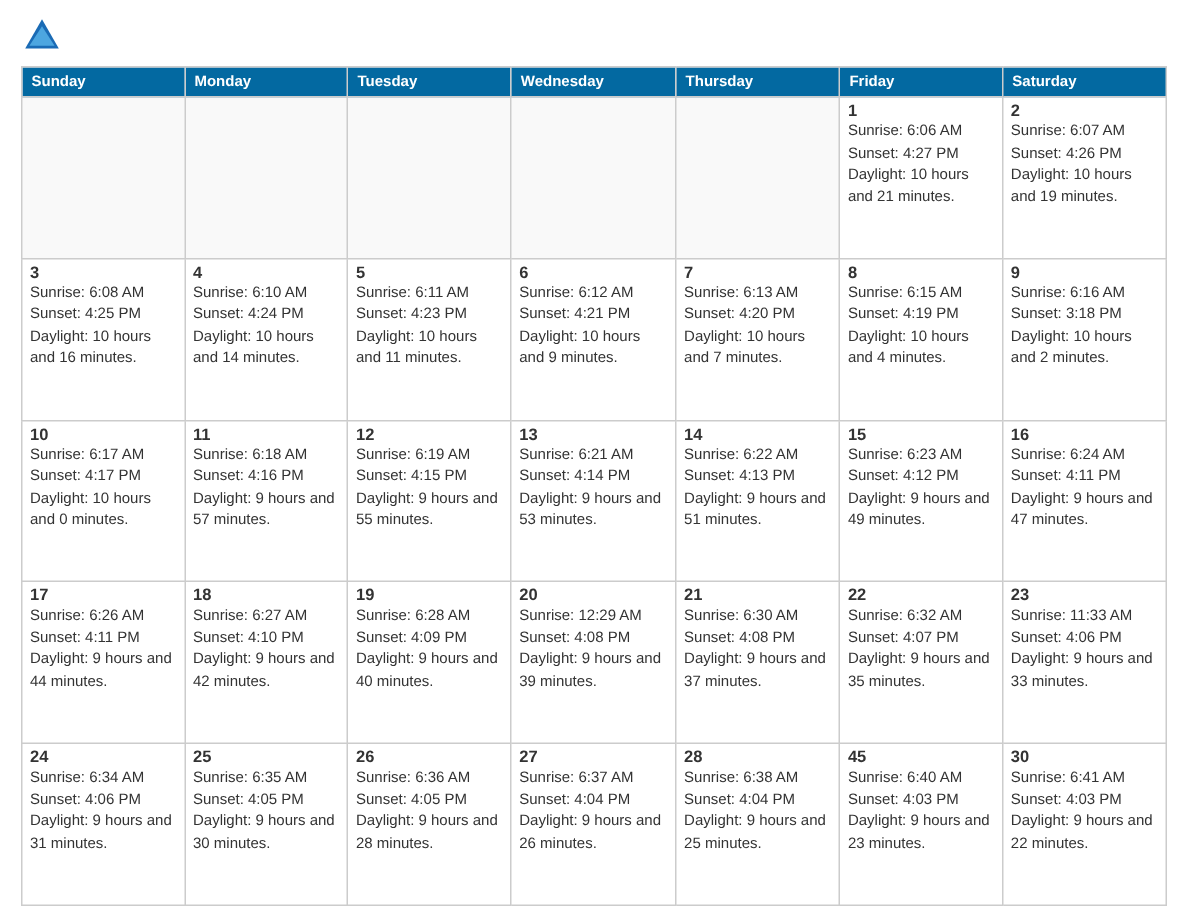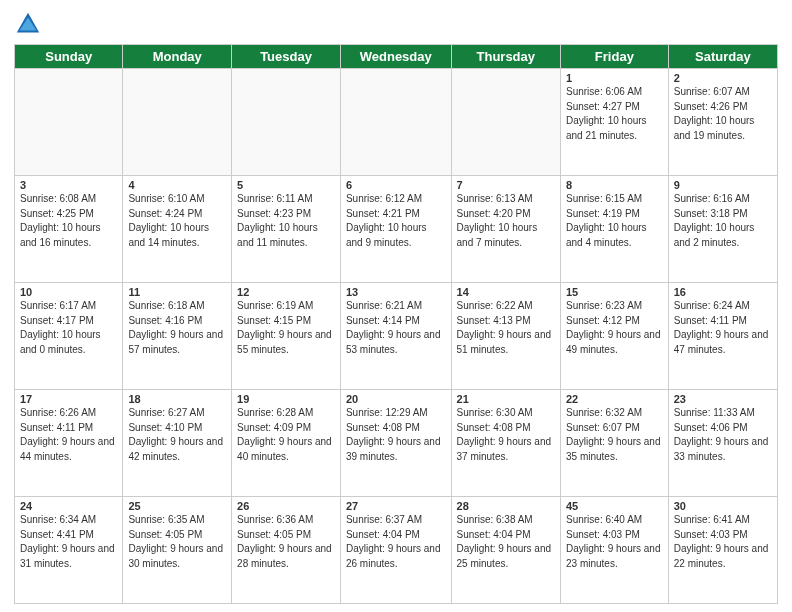--- a/index.html
+++ b/index.html
@@ -59,26 +59,26 @@
     .location {
       font-size: 14px;
       color: #555;
     }
     .calendar {
       width: 100%;
       border-collapse: collapse;
       flex: 1;
     }
     .calendar th {
-      background: #15803d;
+      background: #0369a1;
       color: #fff;
-      font-size: 13px;
+      font-size: 10px;
       font-weight: bold;
       padding: 4px 6px;
-      text-align: center;
+      text-align: left;
       border: 1px solid #ccc;
     }
     .calendar td {
       vertical-align: top;
       border: 1px solid #ccc;
       padding: 3px 5px;
       font-size: 9.2px;
       color: #333;
       width: 113px;
       height: 86px;
@@ -270,35 +270,35 @@
           </td>
           <td>
             <span class="day-num">21</span>
             <div class="day-info">Sunrise: 6:30 AM
 Sunset: 4:08 PM
 Daylight: 9 hours and 37 minutes.</div>
           </td>
           <td>
             <span class="day-num">22</span>
             <div class="day-info">Sunrise: 6:32 AM
-Sunset: 6:07 PM
+Sunset: 4:07 PM
 Daylight: 9 hours and 35 minutes.</div>
           </td>
           <td>
             <span class="day-num">23</span>
             <div class="day-info">Sunrise: 11:33 AM
 Sunset: 4:06 PM
 Daylight: 9 hours and 33 minutes.</div>
           </td>
         </tr>
         <tr>
           <td>
             <span class="day-num">24</span>
             <div class="day-info">Sunrise: 6:34 AM
-Sunset: 4:41 PM
+Sunset: 4:06 PM
 Daylight: 9 hours and 31 minutes.</div>
           </td>
           <td>
             <span class="day-num">25</span>
             <div class="day-info">Sunrise: 6:35 AM
 Sunset: 4:05 PM
 Daylight: 9 hours and 30 minutes.</div>
           </td>
           <td>
             <span class="day-num">26</span>

